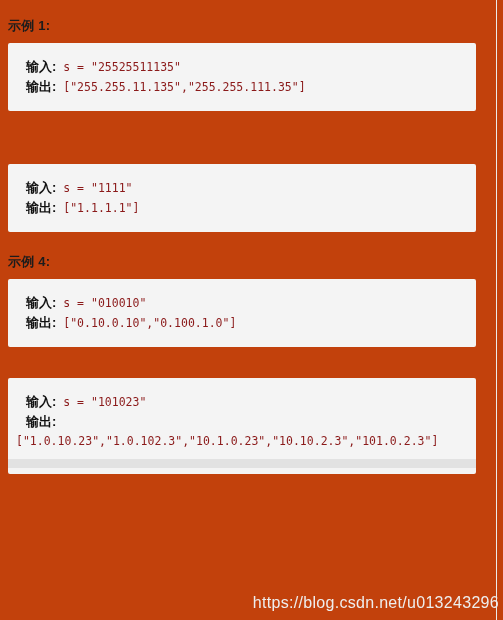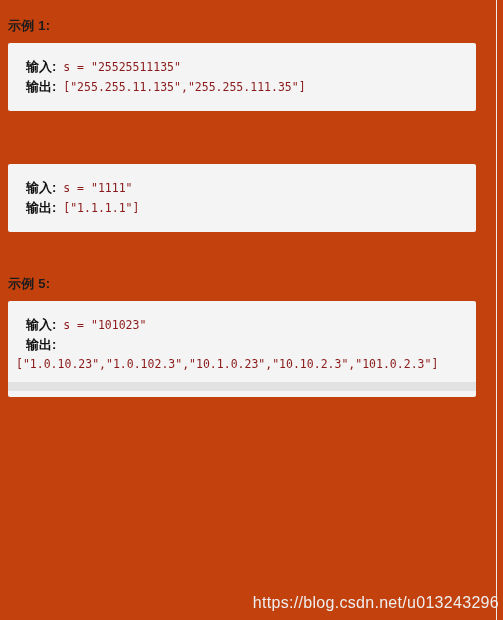--- a/index.html
+++ b/index.html
@@ -133,24 +133,30 @@
     <div class="gap-after-card"></div>
 
     <div class="example-block">
       <div class="code-card">
         <div class="code-line"><span class="lbl">输入:</span><span class="code-str"> s = "1111"</span></div>
         <div class="code-line"><span class="lbl">输出:</span><span class="code-str"> ["1.1.1.1"]</span></div>
       </div>
     </div>
     <div class="gap-after-card"></div>
 
+    <div class="example-block">
+      <div class="ex-heading">示例 4:</div>
+      <div class="code-card">
+        <div class="code-line"><span class="lbl">输入:</span><span class="code-str"> s = "010010"</span></div>
+        <div class="code-line"><span class="lbl">输出:</span><span class="code-str"> ["0.10.0.10","0.100.1.0"]</span></div>
+      </div>
+    </div>
     <div class="gap-after-card"></div>
 
     <div class="example-block">
-      <div class="ex-heading">示例 5:</div>
       <div class="code-card scrolling">
         <div class="code-line"><span class="lbl">输入:</span><span class="code-str"> s = "101023"</span></div>
         <div class="code-line"><span class="lbl">输出:</span></div>
         <div class="code-line overflow-line" style="margin-left:-10px;"><span class="code-str">["1.0.10.23","1.0.102.3","10.1.0.23","10.10.2.3","101.0.2.3"]</span></div>
         <div class="hscrollbar">
           <div class="thumb"></div>
         </div>
       </div>
     </div>
 

